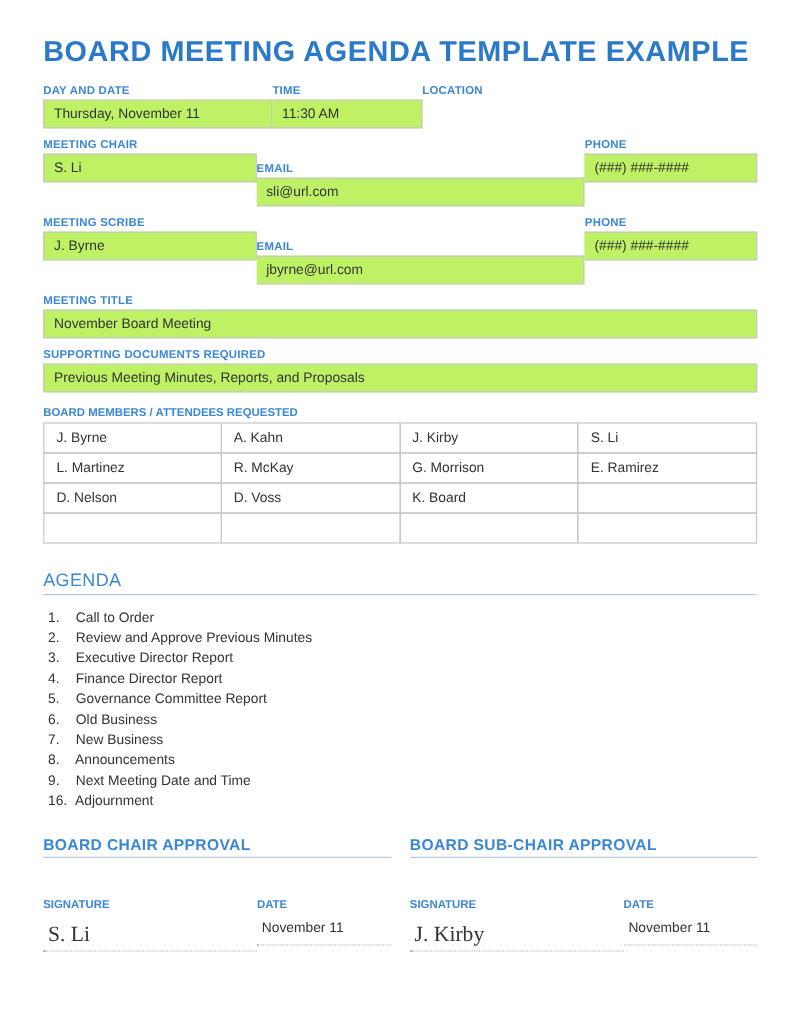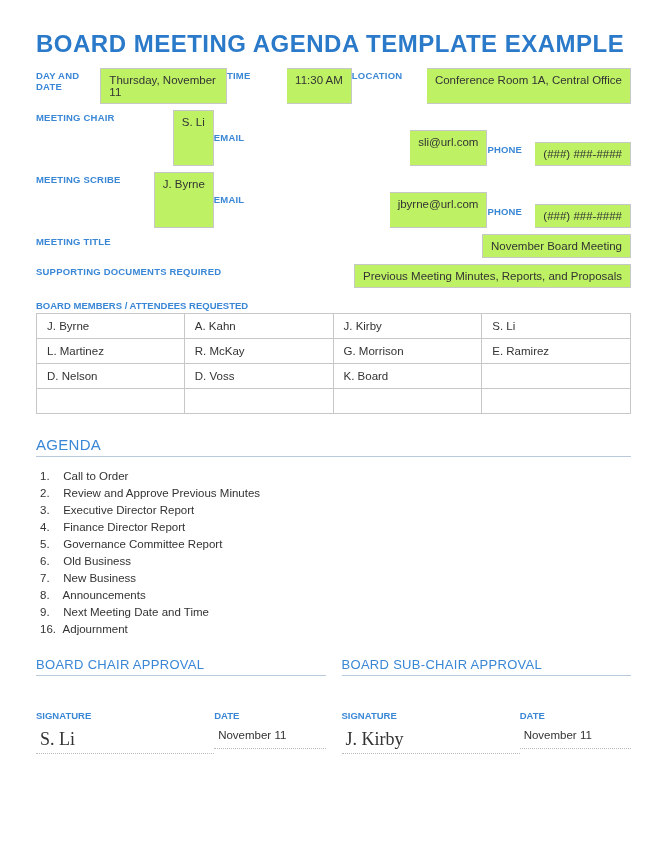--- a/index.html
+++ b/index.html
@@ -13,21 +13,21 @@
       color: #333;
     }
     .title {
       color: #2a7ac9;
       font-size: 24px;
       font-weight: 700;
       letter-spacing: 0.5px;
       margin-bottom: 10px;
     }
     .fieldrow { display: flex; gap: 0; margin-bottom: 6px; }
-    .field { flex: 1; display: flex; flex-direction: row; justify-content: space-between; }
+    .field { flex: 1; display: flex; flex-direction: column; }
     .flabel {
       color: #3a87d6;
       font-size: 9.5px;
       font-weight: 600;
       padding: 2px 0 2px 0;
       letter-spacing: 0.2px;
     }
     .fbox {
       border: 1px solid #c7c7c7;
       padding: 5px 8px;
@@ -68,21 +68,21 @@
       list-style: none;
       font-size: 11.5px;
       padding: 2.5px 0;
     }
     .agenda-list li span.num { display: inline-block; width: 20px; }
     .approval-row { display: flex; gap: 16px; margin-top: 20px; }
     .approval { flex: 1; }
     .app-title {
       color: #3a87d6;
       font-size: 13px;
-      font-weight: 400;
+      font-weight: 700;
       border-bottom: 1px solid #b8c9dc;
       padding-bottom: 3px;
       margin-bottom: 0;
       letter-spacing: 0.3px;
     }
     .sigrow { display: flex; margin-top: 31px; }
     .sigcol { flex: 1.6; }
     .datecol { flex: 1; }
     .sighead {
       color: #3a87d6;
@@ -101,39 +101,38 @@
       border-bottom: 1px dotted #bbb;
       padding: 6px 4px 3px 4px;
       min-height: 26px;
       font-size: 11.5px;
     }
     .w-day { flex: 1.3; }
     .w-time { flex: 0.85; }
     .w-loc { flex: 1.9; }
     .w-name { flex: 1.3; }
     .w-email { flex: 2; margin-top: 20px; }
-    .w-phone { flex: 1.05; margin-top: 32px; }
+    .w-phone { flex: 1.05; }
   </style>
 </head>
 <body>
 
 <h1 class="title">BOARD MEETING AGENDA TEMPLATE EXAMPLE</h1>
 
 <div class="fieldrow">
   <div class="field w-day">
     <div class="flabel">DAY AND DATE</div>
     <div class="fbox">Thursday, November 11</div>
   </div>
   <div class="field w-time">
     <div class="flabel">TIME</div>
     <div class="fbox">11:30 AM</div>
   </div>
   <div class="field w-loc">
     <div class="flabel">LOCATION</div>
-    <div class="fbox">Conference Room 1A, Central Office</div>
   </div>
 </div>
 
 <div class="fieldrow">
   <div class="field w-name">
     <div class="flabel">MEETING CHAIR</div>
     <div class="fbox">S. Li</div>
   </div>
   <div class="field w-email">
     <div class="flabel">EMAIL</div>

